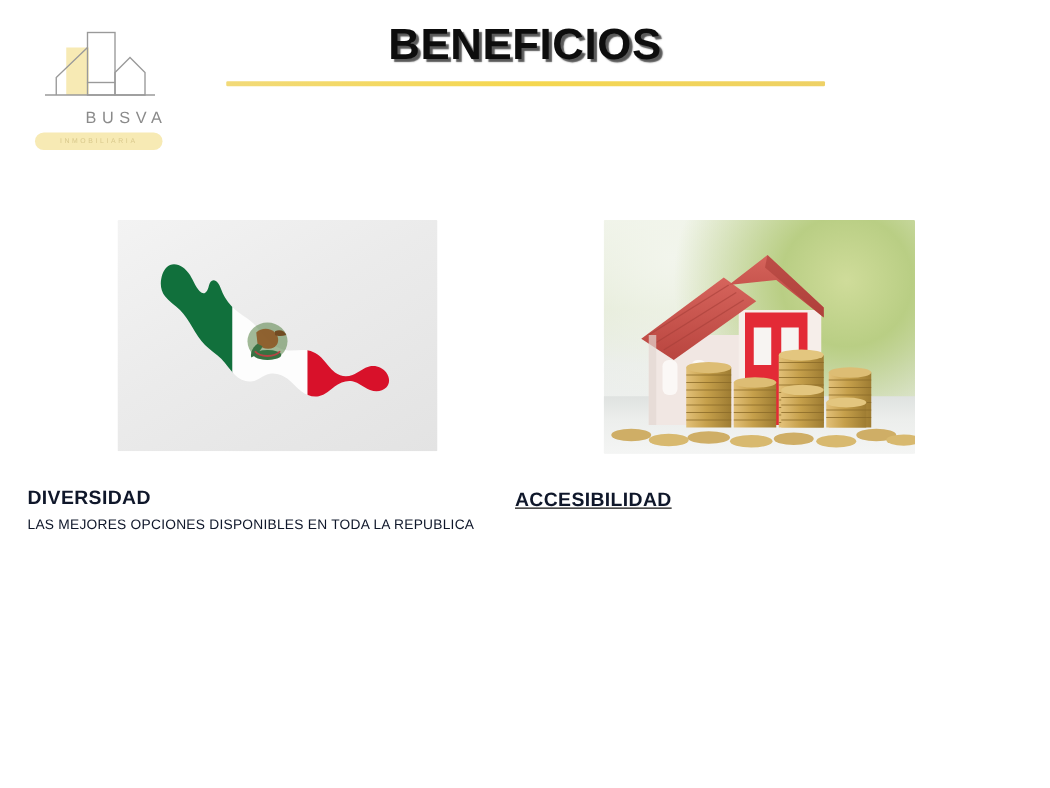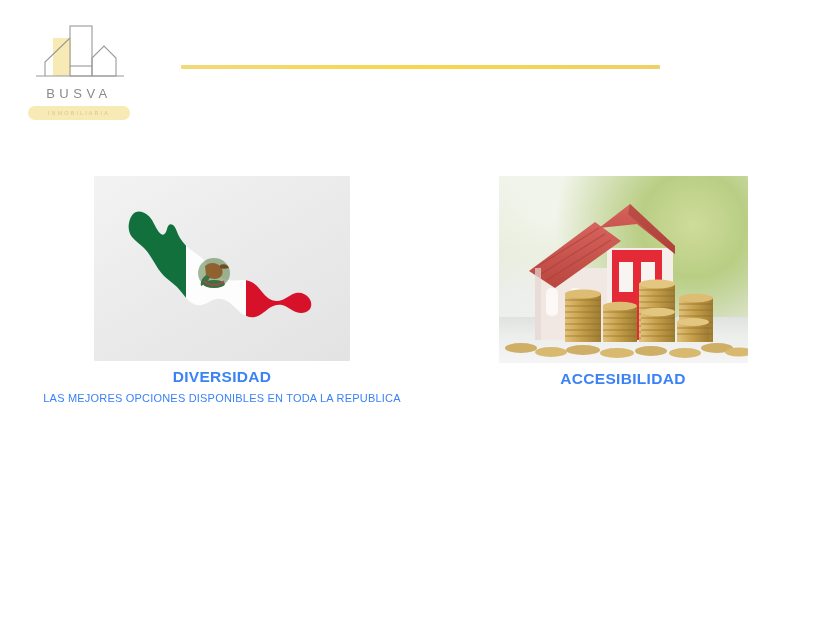--- a/index.html
+++ b/index.html
@@ -36,21 +36,21 @@
     left: 8px;
     top: 0;
     width: 96px;
     height: 62px;
   }
   .logo-wordmark {
     position: absolute;
     left: 0;
     top: 62px;
     width: 110px;
-    text-align: center;
+    text-align: right;
     font-size: 13px;
     letter-spacing: 4.5px;
     color: #8a8a8a;
     font-weight: 400;
   }
   .logo-sub {
     position: absolute;
     left: 4px;
     top: 82px;
     width: 102px;
@@ -92,21 +92,21 @@
     background: linear-gradient(90deg, #f2da79 0%, #f5d74f 50%, #eed166 100%);
     border-radius: 1px;
   }
 
   
   .col {
     position: absolute;
     top: 176px;
   }
   .col-left  { left: 22px;  width: 400px; }
-  .col-right { left: 428px; width: 390px; }
+  .col-right { left: 412px; width: 390px; text-decoration: underline; }
 
   .photo {
     position: relative;
     overflow: hidden;
     margin: 0 auto;
     border-radius: 1px;
   }
   .photo-left  { width: 256px; height: 185px; }
   .photo-right { width: 249px; height: 187px; }
 
@@ -131,23 +131,22 @@
   .hc-ground {
     position: absolute;
     left: 0; right: 0; bottom: 0;
     height: 46px;
     background: linear-gradient(180deg, #dfe2e0 0%, #eceeec 40%, #f4f5f4 100%);
   }
   .hc-svg { position: absolute; inset: 0; }
 
   
   .caption {
-    margin-top: 6px;
-    text-align: center;
-    color: #3b82f6;
+    margin-top: 28px;
+    color: #0f172a;
     line-height: 1.34;
   }
   .caption-head {
     font-size: 15.5px;
     font-weight: bold;
     letter-spacing: 0.3px;
     margin-bottom: 3px;
   }
   .caption-body {
     font-size: 11px;
@@ -170,20 +169,21 @@
         <path d="M13 52 L13 38 L38 14" fill="none" stroke="#9a9a9a" stroke-width="1.1"></path>
         <line x1="4" y1="52" x2="92" y2="52" stroke="#9a9a9a" stroke-width="1.1"></line>
       </svg>
     </div>
     <div class="logo-wordmark">BUSVA</div>
     <div class="logo-sub">
       <span>INMOBILIARIA</span>
     </div>
   </div>
 
+  <div class="title">BENEFICIOS</div>
   <div class="title-rule"></div>
 
   <div class="col col-left">
 
     <div class="photo photo-left">
       <div class="mx-bg"></div>
       <svg class="mx-svg" viewBox="0 0 256 185" width="256" height="185" xmlns="http://www.w3.org/2000/svg">
         <defs>
           <clipPath id="mxclip">
             <path d="M42,36 C48,34 54,38 58,44 C61,49 63,55 67,58 C70,60 72,57 73,53

